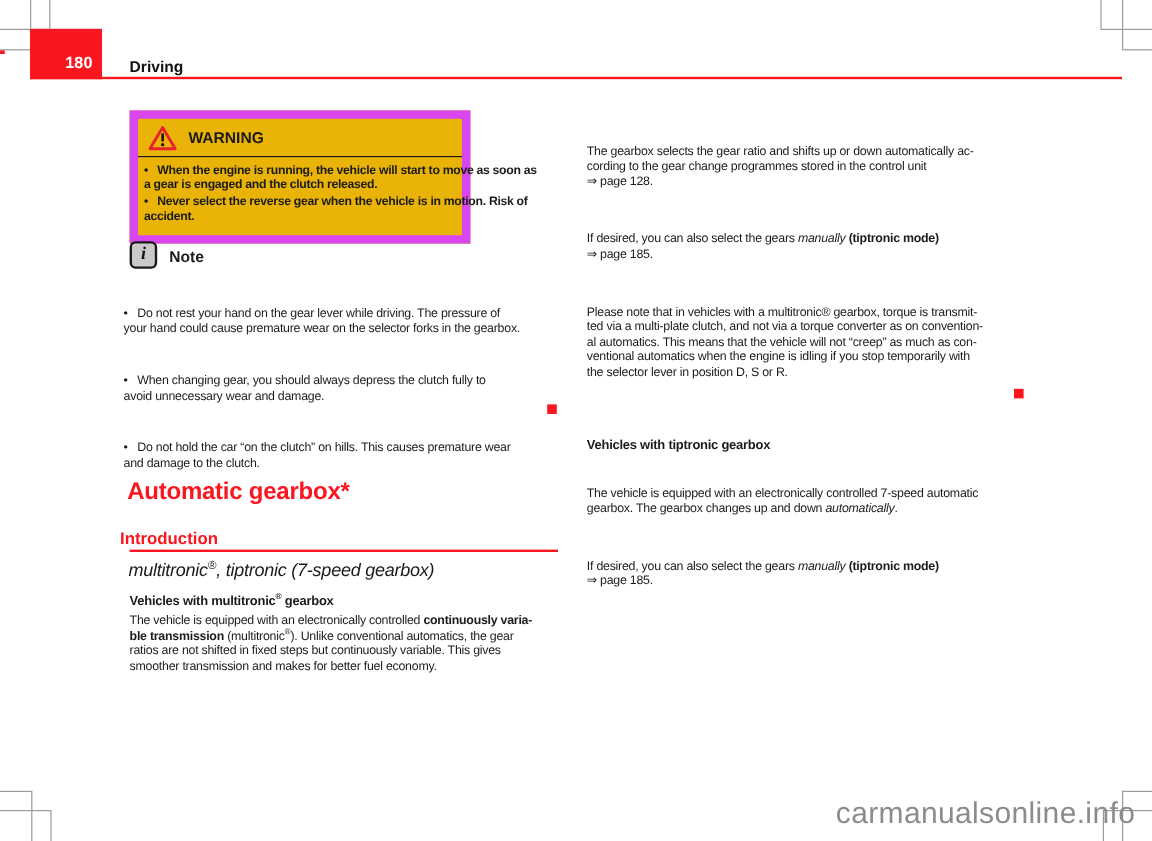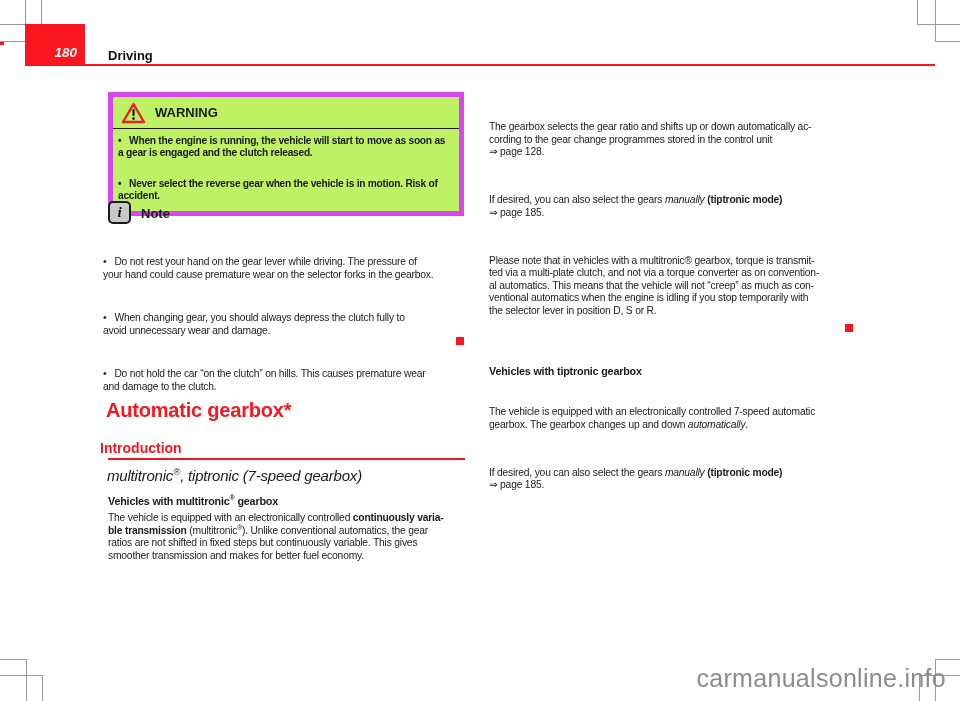--- a/index.html
+++ b/index.html
@@ -6,40 +6,40 @@
   body{
     width:960px;height:701px;position:relative;background:#ffffff;
     font-family:"Liberation Sans",sans-serif;color:#1b1b1b;overflow:hidden;
   }
   .cropmark{position:absolute;background:#9a9a9a;}
   
   .pagebox{
     position:absolute;left:25px;top:24px;width:60px;height:42px;background:#f9161f;
     display:flex;align-items:flex-end;justify-content:flex-end;
     padding:0 8px 6px 0;box-sizing:border-box;
-    color:#fff;font-weight:bold;font-size:13.5px;font-style:italic;
+    color:#fff;font-weight:bold;font-size:13.5px;
   }
   .section-label{position:absolute;left:108px;top:48px;font-weight:bold;font-size:13px;color:#111;}
   .header-rule{position:absolute;left:25px;top:64px;width:910px;height:2px;background:#f9161f;}
   .red-tick{position:absolute;left:0;top:42px;width:4px;height:3px;background:#f9161f;}
   
   .txt{font-size:10.3px;line-height:12.6px;letter-spacing:-0.2px;white-space:pre;}
   sup{font-size:65%;line-height:0;}
   
   .warning-box{
-    position:absolute;left:108px;top:92px;width:356px;box-sizing:border-box;
-    border:5px solid #d946ef;background:#bef264;
+    position:absolute;left:108px;top:92px;width:284px;box-sizing:border-box;
+    border:7px solid #d946ef;background:#eab308;
   }
   .warning-title-row{
     display:flex;align-items:center;gap:9px;padding:3px 8px;height:25px;
     border-bottom:1px solid #1d1d1d;
   }
   .warning-title{font-weight:bold;font-size:13px;}
   .warning-body{padding:6px 5px 8px 5px;}
-  .w-item{font-weight:bold;font-size:10.2px;line-height:12.4px;letter-spacing:-0.25px;white-space:pre;margin-bottom:18px;}
+  .w-item{font-weight:bold;font-size:10.2px;line-height:12.4px;letter-spacing:-0.25px;white-space:pre;margin-bottom:1px;}
   .w-item:last-child{margin-bottom:0;}
   
   .note-icon{
     position:absolute;left:108px;top:201px;width:19px;height:19px;
     border:2px solid #1a1a1a;border-radius:5px;background:#c9c9c9;
     display:flex;align-items:center;justify-content:center;
     font-family:"Liberation Serif",serif;font-style:italic;font-weight:bold;font-size:15px;color:#111;
   }
   .note-title{position:absolute;left:141px;top:206px;font-weight:bold;font-size:13px;}
   .note-items{position:absolute;left:103px;top:231px;width:360px;}

